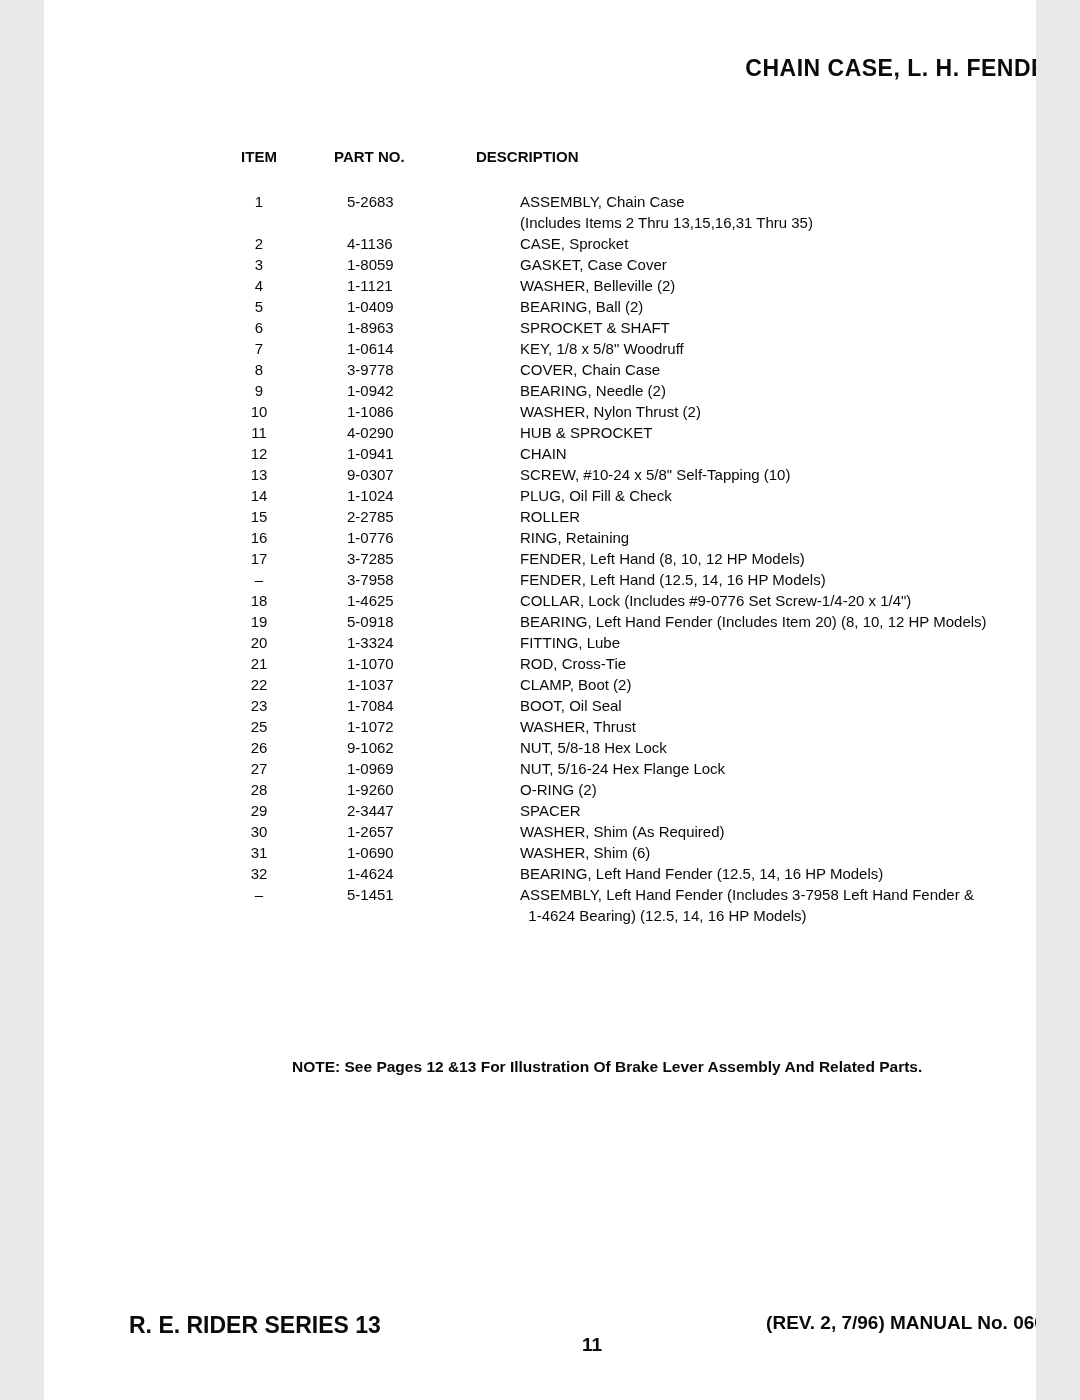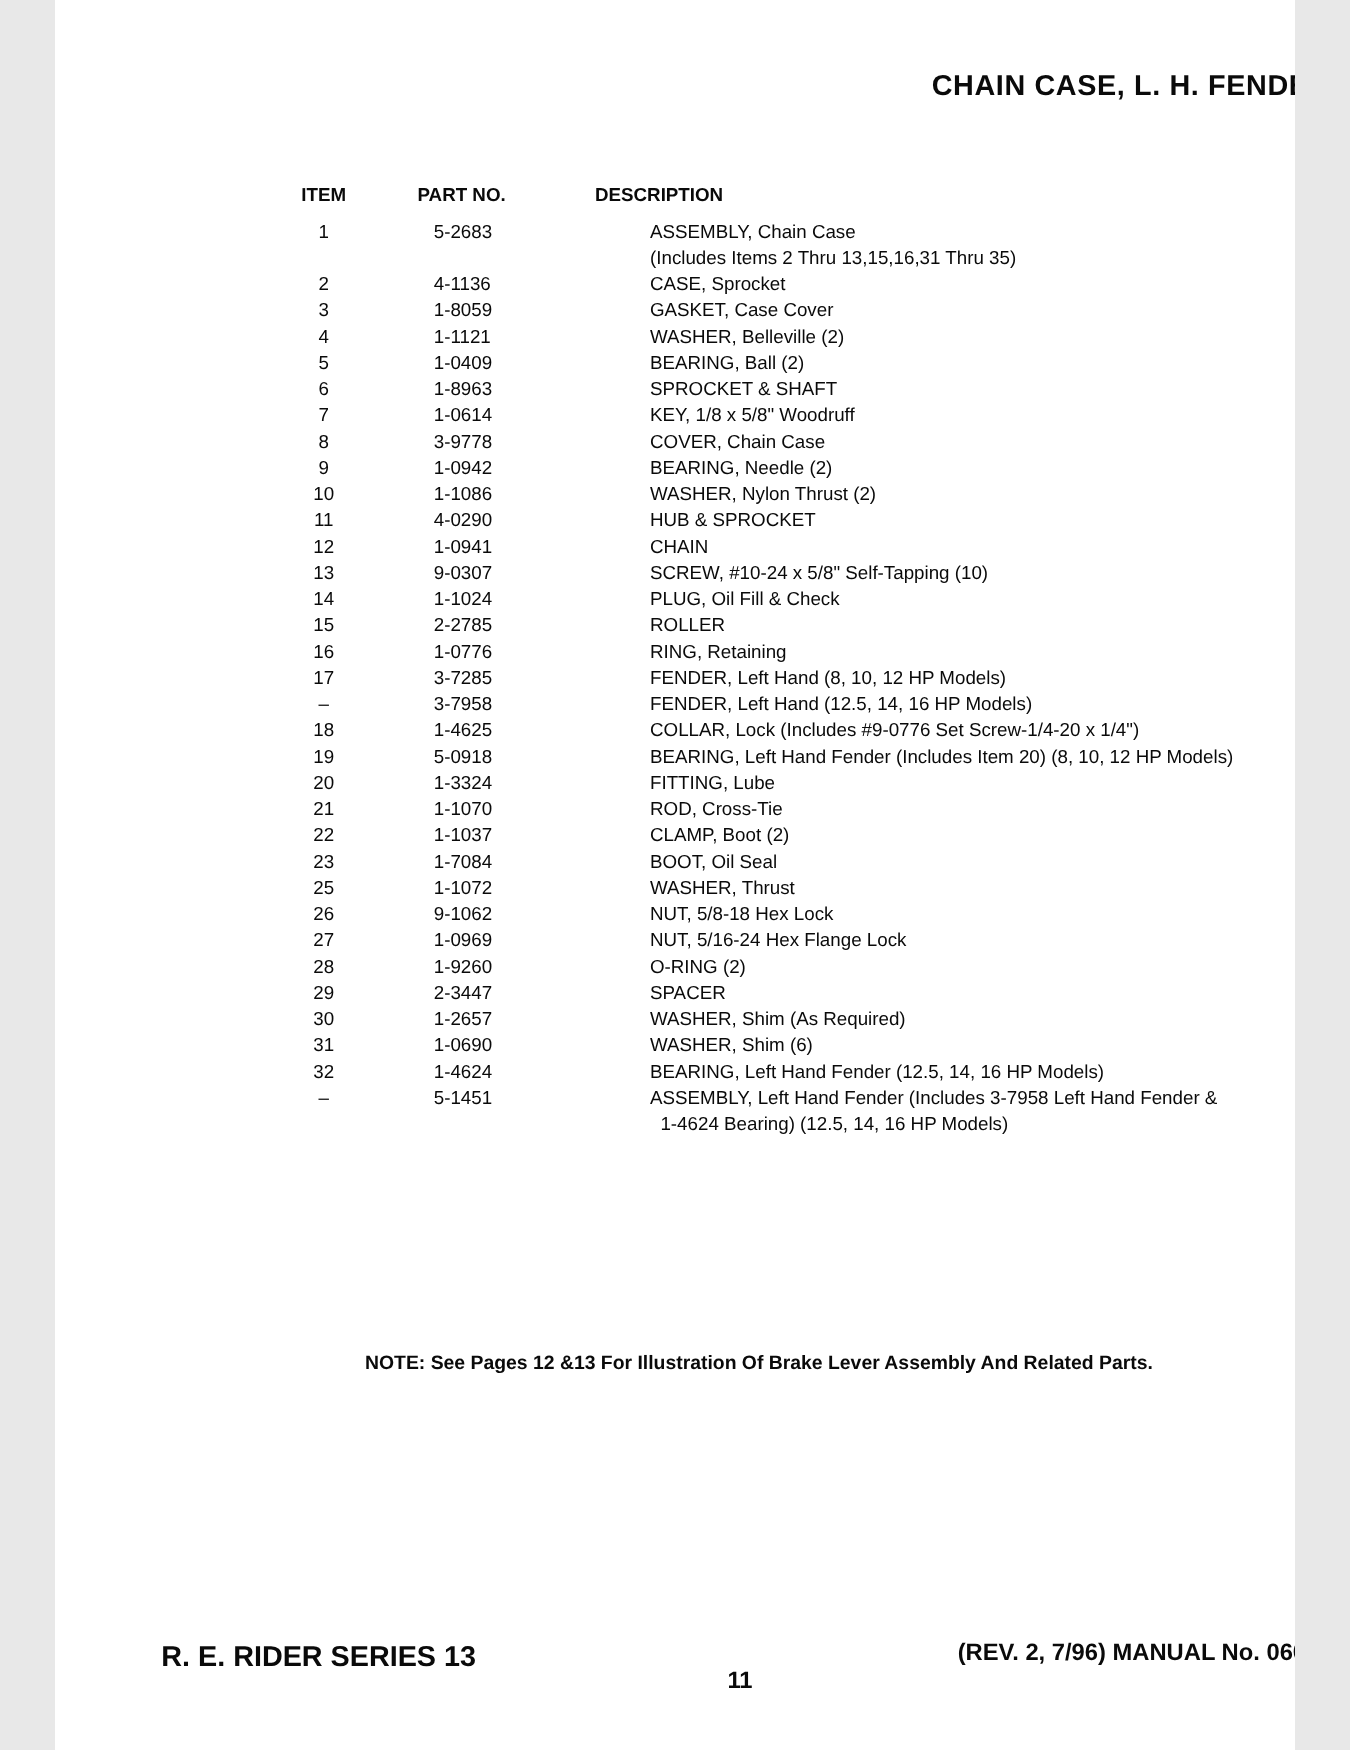--- a/index.html
+++ b/index.html
@@ -30,32 +30,32 @@
     width: 860px;
     font-size: 15px;
   }
   .t-head, .row {
     display: grid;
     grid-template-columns: 94px 170px 1fr;
     align-items: start;
   }
   .t-head {
     font-weight: 700;
-    margin-bottom: 10px;
+    margin-bottom: 26px;
   }
   .t-head .h-item { text-align: center; }
   .t-head .h-part { padding-left: 28px; }
   .row { line-height: 21px; }
   .c-item { text-align: center; font-weight: 400; }
   .c-part { padding-left: 41px; font-weight: 400; }
   .c-desc { font-weight: 400; margin-left: 44px; }
   .c-desc div { white-space: pre-wrap; line-height: 21px; }
   .note-line {
     position: absolute;
-    top: 1082px;
+    top: 1058px;
     left: 248px;
     font-size: 15.5px;
     font-weight: 700;
   }
   .footer-left {
     position: absolute;
     top: 1312px;
     left: 85px;
     font-size: 23px;
     font-weight: 700;

